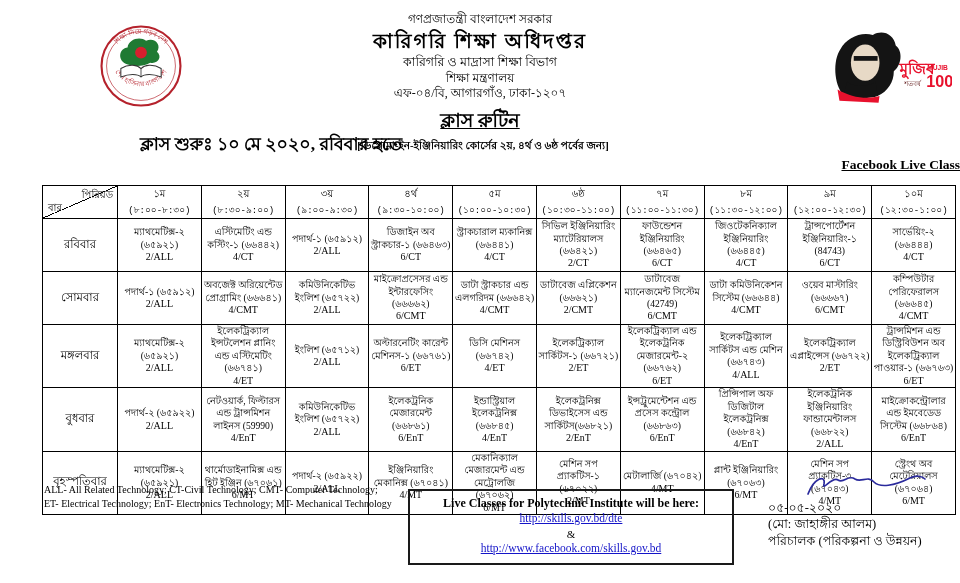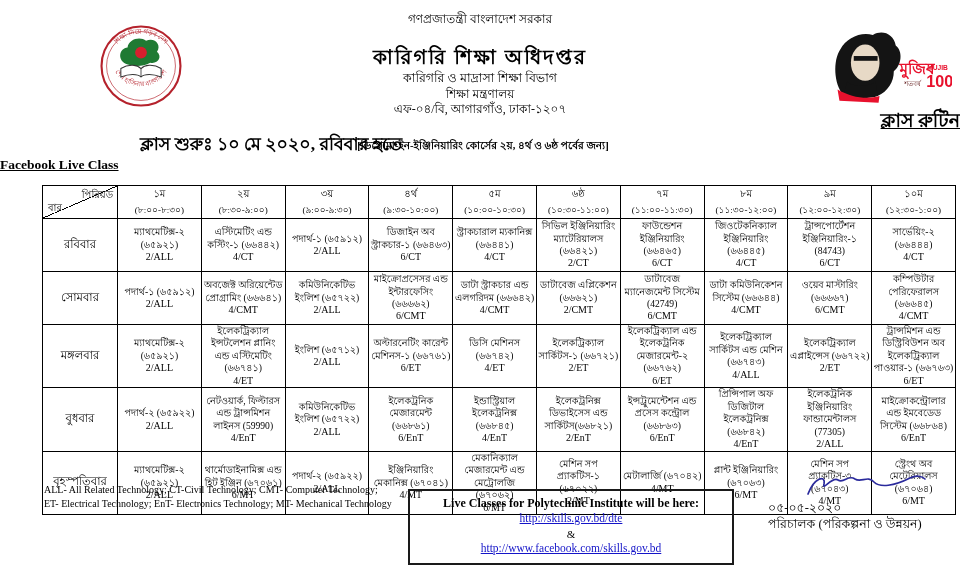--- a/index.html
+++ b/index.html
@@ -2,45 +2,45 @@
 <html><head>
 <meta charset="utf-8">
 <style>
   html,body{margin:0;padding:0;background:#fff;}
   body{width:960px;height:583px;font-family:"Liberation Serif",serif;color:#000;position:relative;overflow:hidden;}
   .page{position:absolute;inset:0;background:#fff;}
 
   
   .header-text{position:absolute;top:12px;left:0;right:0;text-align:center;line-height:1.25;}
   .h-line1{font-size:12px;}
-  .h-line2{font-size:20px;font-weight:bold;letter-spacing:2px;margin:18px 0 1px;}
+  .h-line2{font-size:20px;font-weight:bold;letter-spacing:2px;margin:2px 0 1px;}
   .h-line3{font-size:12.5px;}
   .h-line4{font-size:12px;}
   .h-line5{font-size:12px;}
 
   .logo-left{position:absolute;left:99px;top:24px;width:84px;height:84px;}
   .logo-right{position:absolute;left:828px;top:26px;width:124px;height:82px;}
 
   
-  .routine-title{position:absolute;top:106px;left:0;right:0;text-align:right;font-size:19px;font-weight:bold;text-decoration:underline;}
+  .routine-title{position:absolute;top:106px;left:0;right:0;text-align:center;font-size:19px;font-weight:bold;text-decoration:underline;}
   .start-date{position:absolute;top:131px;left:96px;font-size:17.5px;font-weight:bold;margin-left:44px;}
   .routine-subtitle{position:absolute;top:138px;left:0;right:0;text-align:center;font-size:10.5px;font-weight:bold;margin-left:6px;}
-  .fb-live{position:absolute;top:157px;left:0;right:0;text-align:left;font-size:13.5px;font-weight:bold;text-decoration:underline;font-family:"Liberation Serif",serif;}
+  .fb-live{position:absolute;top:157px;left:0;right:0;text-align:right;font-size:13.5px;font-weight:bold;text-decoration:underline;font-family:"Liberation Serif",serif;}
 
   
   table.routine{position:absolute;left:42px;top:185px;width:914px;border-collapse:collapse;table-layout:fixed;}
   table.routine th,table.routine td{border:1px solid #000;text-align:center;vertical-align:middle;padding:0 1px;overflow:hidden;}
   tr.header-row{height:28px;}
   tr.day-row{height:53px;}
   th.corner{width:72px;position:relative;padding:0;}
   th.corner::after{content:'';position:absolute;inset:0;background:linear-gradient(to bottom right,transparent 49.3%,#000 49.3%,#000 50.7%,transparent 50.7%);}
   .c-top{position:absolute;top:1px;right:4px;font-size:10px;font-weight:normal;}
   .c-bot{position:absolute;bottom:1px;left:5px;font-size:10px;font-weight:normal;}
   .p-label{font-size:10px;font-weight:normal;}
-  .p-time{font-size:9px;font-weight:normal;}
+  .p-time{font-size:9px;font-weight:normal;font-family:Liberation Mono, monospace;}
   td.day{font-size:11.5px;border-radius:11px;}
   .course{font-size:9.6px;line-height:1.3;}
   .group{font-size:10px;line-height:1.25;}
 
   
   .legend{position:absolute;left:44px;top:483px;font-size:10px;line-height:1.35;}
   .live-box{position:absolute;left:408px;top:489px;width:310px;border:2px solid #1a1a1a;text-align:center;padding:5px 6px 7px;}
   .live-heading{font-size:12px;font-weight:bold;}
   .live-link{font-size:11.5px;color:#1414c8;text-decoration:underline;display:block;line-height:1.35;}
   .live-amp{font-size:11px;line-height:1.3;}
@@ -308,21 +308,21 @@
           </td>
           <td>
             <div class="course">ইন্সট্রুমেন্টেশন এন্ড প্রসেস কন্ট্রোল (৬৬৮৬৩)</div>
             <div class="group">6/EnT</div>
           </td>
           <td>
             <div class="course">প্রিন্সিপাল অফ ডিজিটাল ইলেকট্রনিক্স (৬৬৮৪২)</div>
             <div class="group">4/EnT</div>
           </td>
           <td>
-            <div class="course">ইলেকট্রনিক ইঞ্জিনিয়ারিং ফান্ডামেন্টালস (77305)</div>
+            <div class="course">ইলেকট্রনিক ইঞ্জিনিয়ারিং ফান্ডামেন্টালস (৬৬৮২২)</div>
             <div class="group">2/ALL</div>
           </td>
           <td>
             <div class="course">মাইক্রোকন্ট্রোলার এন্ড ইমবেডেড সিস্টেম (৬৬৮৬৪)</div>
             <div class="group">6/EnT</div>
           </td>
         </tr>
         <tr class="day-row">
           <td class="day">বৃহস্পতিবার</td>
           <td>
@@ -379,16 +379,17 @@
     <a href="#" class="live-link">http://skills.gov.bd/dte</a>
     <div class="live-amp">&amp;</div>
     <a href="#" class="live-link">http://www.facebook.com/skills.gov.bd</a>
   </div>
 
   <div class="sig-block">
     <svg class="sig-svg" width="130" height="30" viewBox="0 0 130 30">
       <path d="M10 24 C 16 8, 28 4, 26 14 C 24 22, 34 6, 40 10 C 46 14, 50 4, 57 9 C 63 13, 70 5, 76 12 C 82 18, 96 16, 112 8 C 118 5, 124 6, 127 9" stroke="#2a2a9c" stroke-width="1.7" fill="none" stroke-linecap="round"></path>
     </svg>
     <div class="sig-date">০৫-০৫-২০২০</div>
+    <div class="sig-name">(মো: জাহাঙ্গীর আলম)</div>
     <div class="sig-desig">পরিচালক (পরিকল্পনা ও উন্নয়ন)</div>
   </div>
 
 </div>
 
 </body></html>

